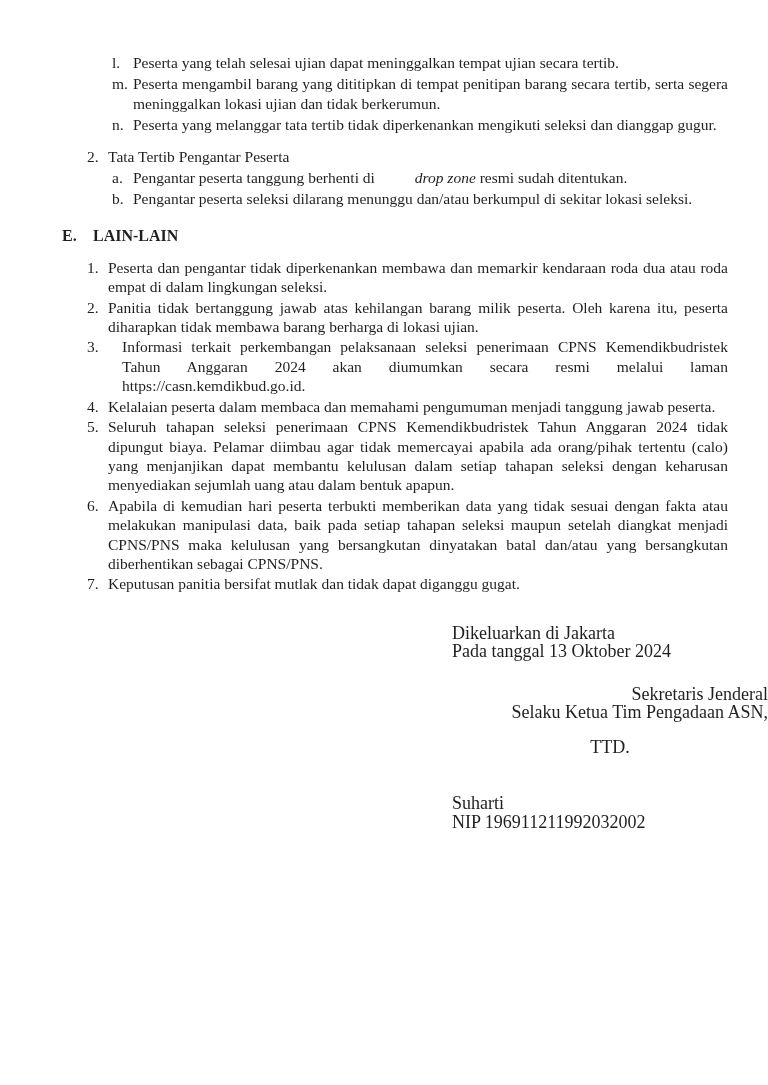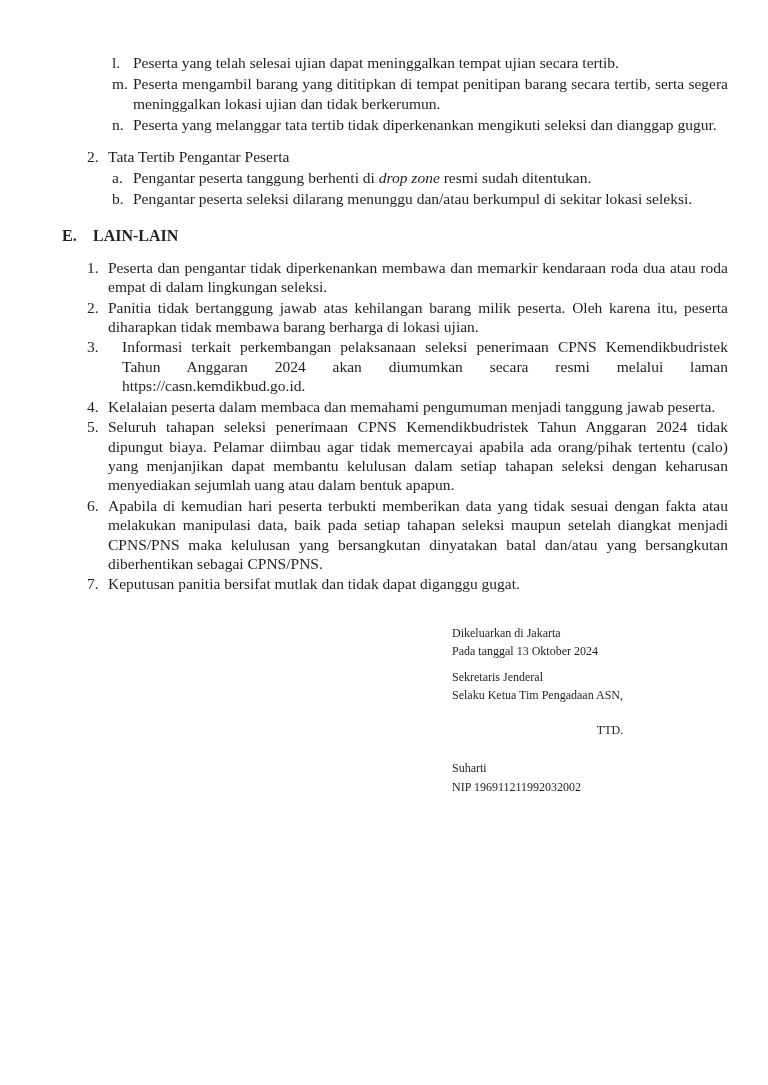--- a/index.html
+++ b/index.html
@@ -58,30 +58,30 @@
     font-size: 16px;
     line-height: 20px;
   }
   .heading-row .marker { flex: 0 0 31px; }
   .main-list {
     margin-top: 12px;
   }
   .main-list .li + .li { margin-top: 1px; }
   .para2 { text-align: justify; margin-left: 14px; }
   .nowrap { white-space: nowrap; }
-  em { font-style: italic; }
+  em { font-style: italic; margin-left: 36px; }
   .signature {
     margin-left: 452px;
     margin-top: 30px;
-    font-size: 12px;
+    font-size: 18px;
     line-height: 18.5px;
   }
-  .sig-group-2 { margin-top: 7px; }
+  .sig-group-2 { margin-top: 24px; text-align: right; }
   .sig-group-3 { margin-top: 16px; text-align: center; }
-  .sig-group-4 { margin-top: 20px; }
+  .sig-group-4 { margin-top: 38px; }
 </style>
 </head>
 <body>
 
 <div class="page">
 
   <div class="letter-list">
     <div class="li">
       <span class="marker">l.</span>
       <span class="item-text">Peserta yang telah selesai ujian dapat meninggalkan tempat ujian secara tertib.</span>

